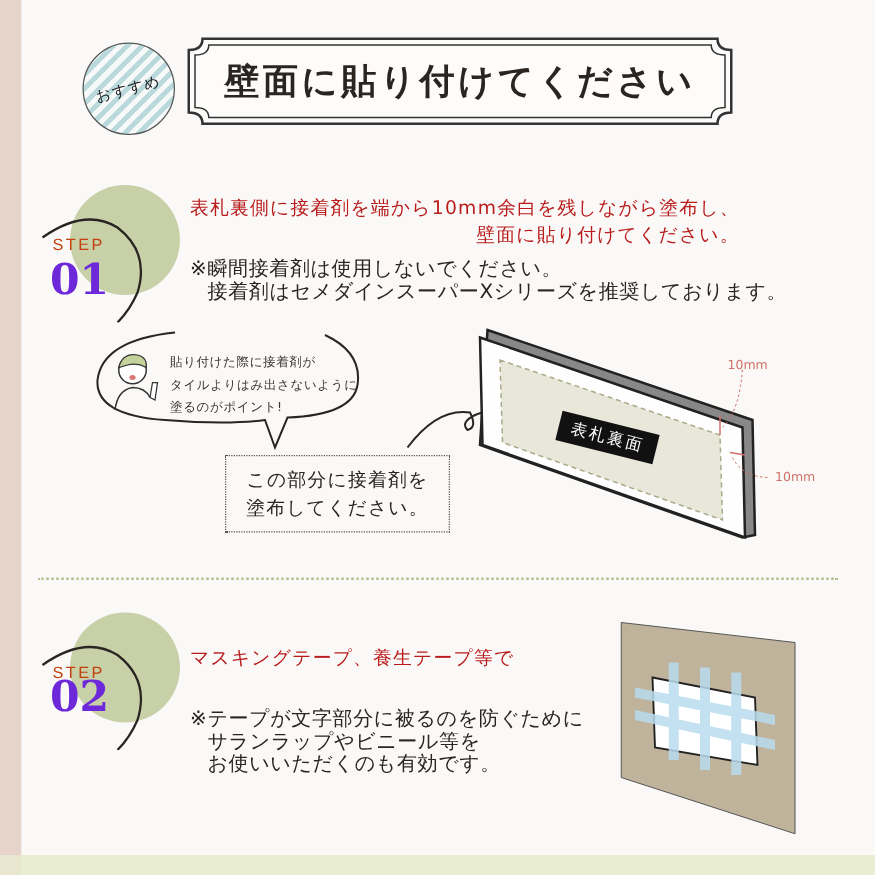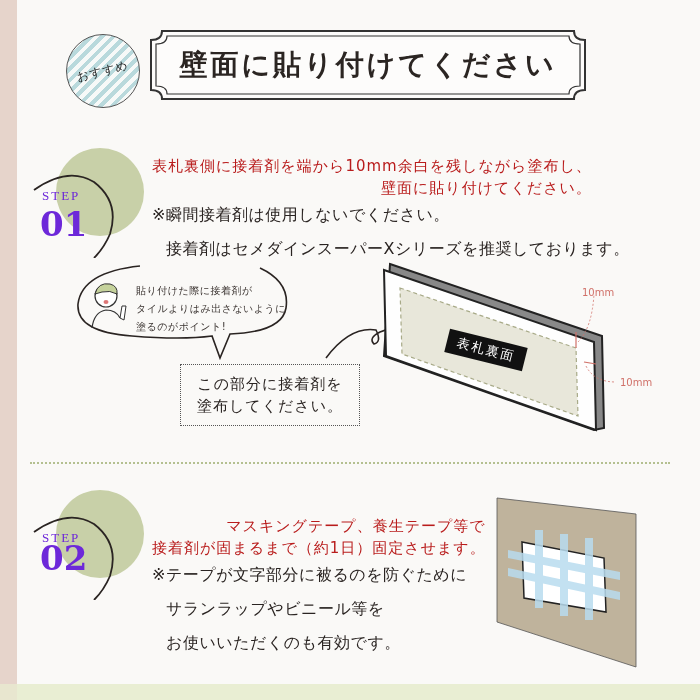--- a/index.html
+++ b/index.html
@@ -29,26 +29,26 @@
   .title-text {
     position: absolute; left: 0; top: 0; width: 440px; height: 74px;
     display: flex; align-items: center; justify-content: center;
     font-size: 28px; letter-spacing: 3px; color: #2b2522; font-weight: bold;
   }
 
   
   .step { position: absolute; }
   .step .blob { position: absolute; width: 88px; height: 88px; border-radius: 50%; background: #c8d0a8; }
   .step .arc { position: absolute; }
-  .step .label { position: absolute; font-family: Liberation Serif, serif; font-size: 13px; letter-spacing: 2px; color: #6d28d9; }
+  .step .label { position: absolute; font-family: Liberation Sans, sans-serif; font-size: 13px; letter-spacing: 2px; color: #c2410c; }
   .step .num { position: absolute; font-family: "DejaVu Serif", "Liberation Serif", serif; font-size: 34px; color: #6d28d9; font-weight: bold; }
 
   .main-text { position: absolute; font-size: 15px; line-height: 22px; letter-spacing: 1px; color: #b91c1c; text-align: right; }
   .note-text { position: absolute; font-size: 16px; line-height: 18px; letter-spacing: 0.5px; color: #2a2422; }
-  .note-text .ind { padding-left: 14px; display:block;margin-top:16px; }
+  .note-text .ind { padding-left: 14px; display:block; }
 
   
   .bubble-text { position: absolute; left: 136px; top: 282px; font-size: 10px; line-height: 18px; color: #3a3330; letter-spacing: 0.5px; }
   .dotted-box {
     position: absolute; left: 180px; top: 364px; width: 180px; height: 62px;
     border: 1.5px dotted #555;
     display: flex; flex-direction: column; align-items: center; justify-content: center;
     font-size: 15px; line-height: 22px; letter-spacing: 1px; color: #2a2422;
   }
 
@@ -135,21 +135,20 @@
 <div class="step" style="left:28px; top:490px; width:120px; height:110px;">
   <div class="blob" style="left:28px; top:0px;"></div>
   <svg class="arc" width="120" height="110" style="left:0;top:0;">
     <path d="M6 42 Q40 18 66 34 Q92 54 82 86 Q76 100 66 110" fill="none" stroke="#2a2422" stroke-width="1.8"></path>
   </svg>
   <div class="label" style="left:14px; top:40px;">STEP</div>
   <div class="num" style="left:12px; top:48px;">02</div>
 </div>
 <div class="main-text" style="left:152px; top:515px;">
   <div>マスキングテープ、養生テープ等で</div>
-  <div>接着剤が固まるまで（約1日）固定させます。</div>
 </div>
 <div class="note-text" style="left:152px; top:566px;">
   <span>※テープが文字部分に被るのを防ぐために</span>
   <span class="ind">サランラップやビニール等を</span>
   <span class="ind">お使いいただくのも有効です。</span>
 </div>
 
 <svg style="position:absolute;left:480px;top:480px;" width="200" height="200">
   <path d="M17 18 L156 34 L156 187 L17 142 Z" fill="#bfb39c" stroke="#555" stroke-width="0.8"></path>
   <path d="M42 62 L124 78 L126 132 L44 118 Z" fill="#fff" stroke="#222" stroke-width="1.5"></path>

